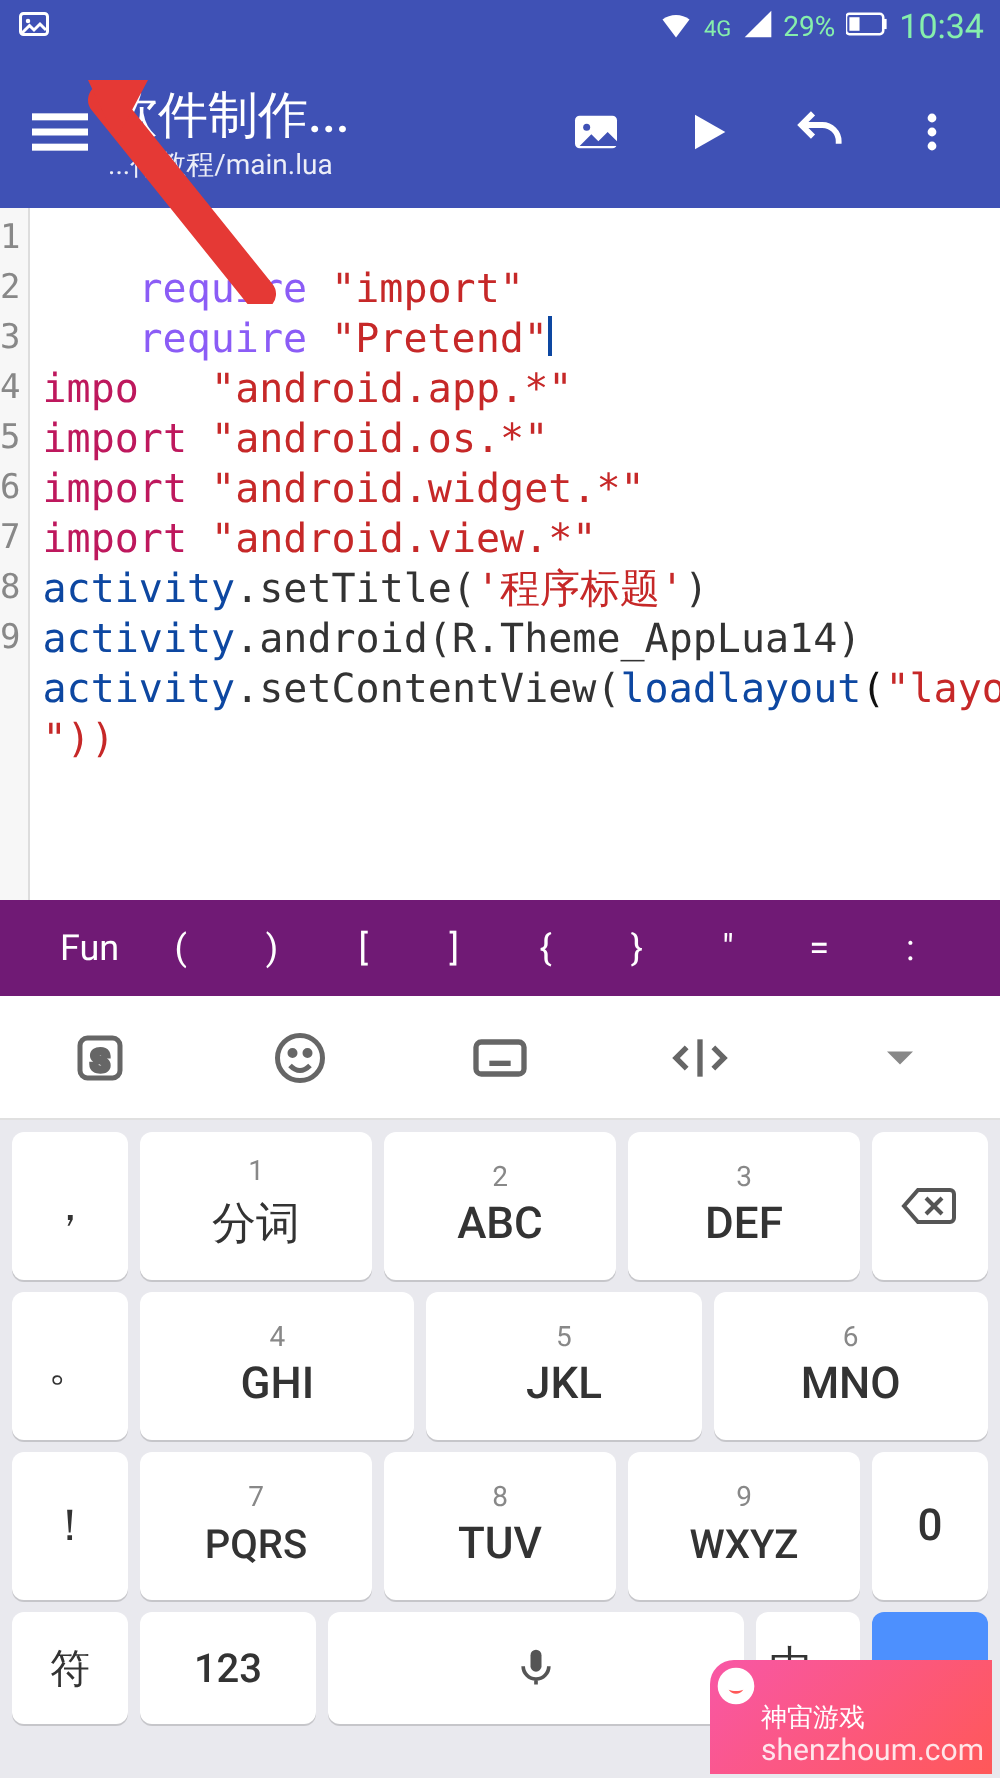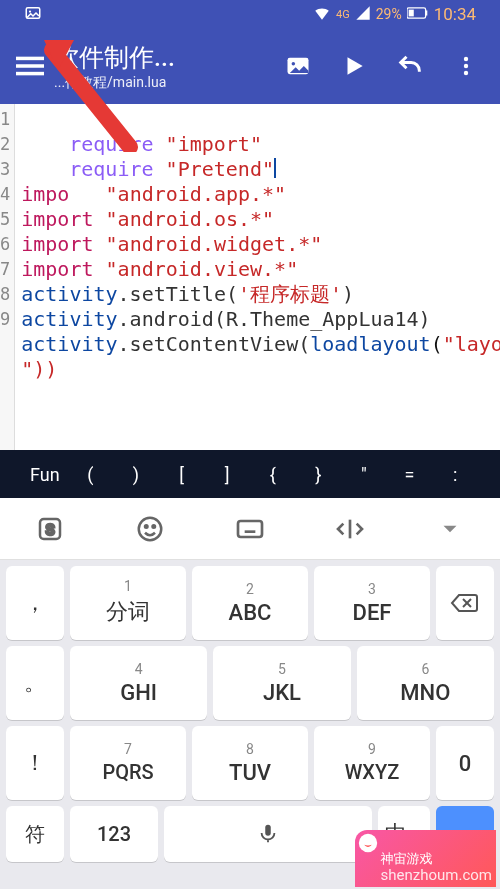--- a/index.html
+++ b/index.html
@@ -2,22 +2,22 @@
 <html><head>
 <meta charset="utf-8">
 <style>
   * { box-sizing: border-box; margin: 0; padding: 0; }
   body {
     width: 500px; height: 889px;
     font-family: -apple-system, "Segoe UI", Roboto, sans-serif;
     background: #fff; overflow: hidden; position: relative;
   }
   .status-bar {
-    height: 28px; background: #3f51b5; color: #fdba74;
-    display: flex; align-items: center; padding: 0 24px; font-size: 14px;
+    height: 28px; background: #3f51b5; color: #86efac;
+    display: flex; align-items: center; padding: 0 8px; font-size: 14px;
   }
   .sb-left { flex: 1; display: flex; gap: 4px; }
   .sb-right { display: flex; align-items: center; gap: 5px; }
   .app-bar {
     height: 76px; background: #3f51b5; color: #fff;
     display: flex; align-items: center; padding: 0 6px;
   }
   .menu-btn { width: 48px; display:flex; align-items:center; justify-content:center; }
   .titles { flex: 1; min-width: 0; padding-right: 4px; }
   .title { font-size: 25px; font-weight: 500; white-space: nowrap; overflow:hidden; text-overflow: ellipsis; }
@@ -31,21 +31,21 @@
   }
   .gutter { width: 22px; background: #f7f7f7; color: #888; text-align: right; padding: 3px 4px 0 0; font-size: 17px; border-right: 1px solid #ddd; }
   .code { flex: 1; padding: 3px 2px 0 6px; white-space: pre; color: #111; position: relative; }
   .k-require { color: #8b5cf6; margin-left: 48px; }
   .k-import { color: #be185d; }
   .k-str { color: #c62828; }
   .k-id { color: #0d47a1; }
   .k-call { color: #333; }
   .cursor { display:inline-block; width:2px; height:20px; background:#0d47a1; vertical-align:-2px; }
   .quickbar {
-    height: 48px; background: #0f172a; color: #fff;
+    height: 48px; background: #701a75; color: #fff;
     display:flex; align-items:center; justify-content: space-around; font-size: 18px; padding: 0 22px;
   }
   .qb-item { min-width: 30px; text-align:center; }
   .kb-top {
     height: 62px; background: #fff; border-bottom: 1px solid #e0e0e0;
     display: flex; align-items: center; justify-content: space-around;
   }
   .kb-top-item { width: 60px; height:40px; display:flex; align-items:center; justify-content:center; color:#555; }
   .keyboard { height: 329px; background: #e9e9ee; padding: 6px 6px 0 6px; display:flex; flex-direction:column; gap:6px; }
   .krow { display:flex; gap:6px; }

